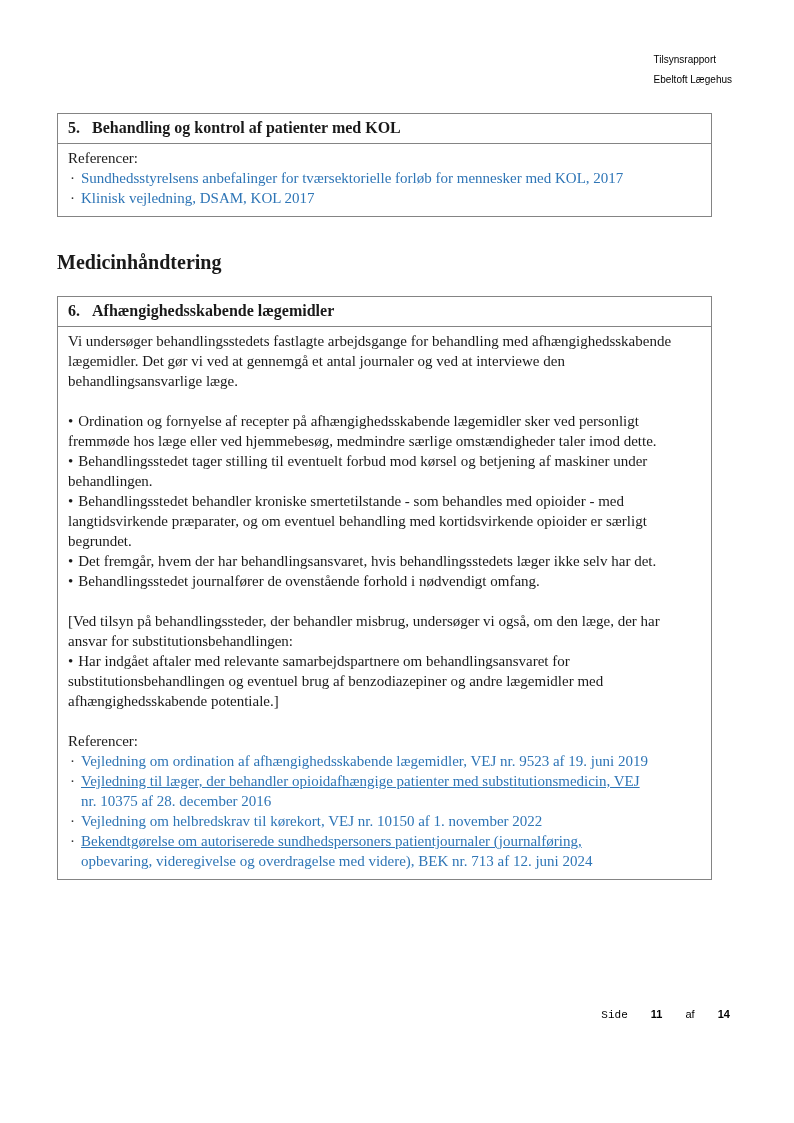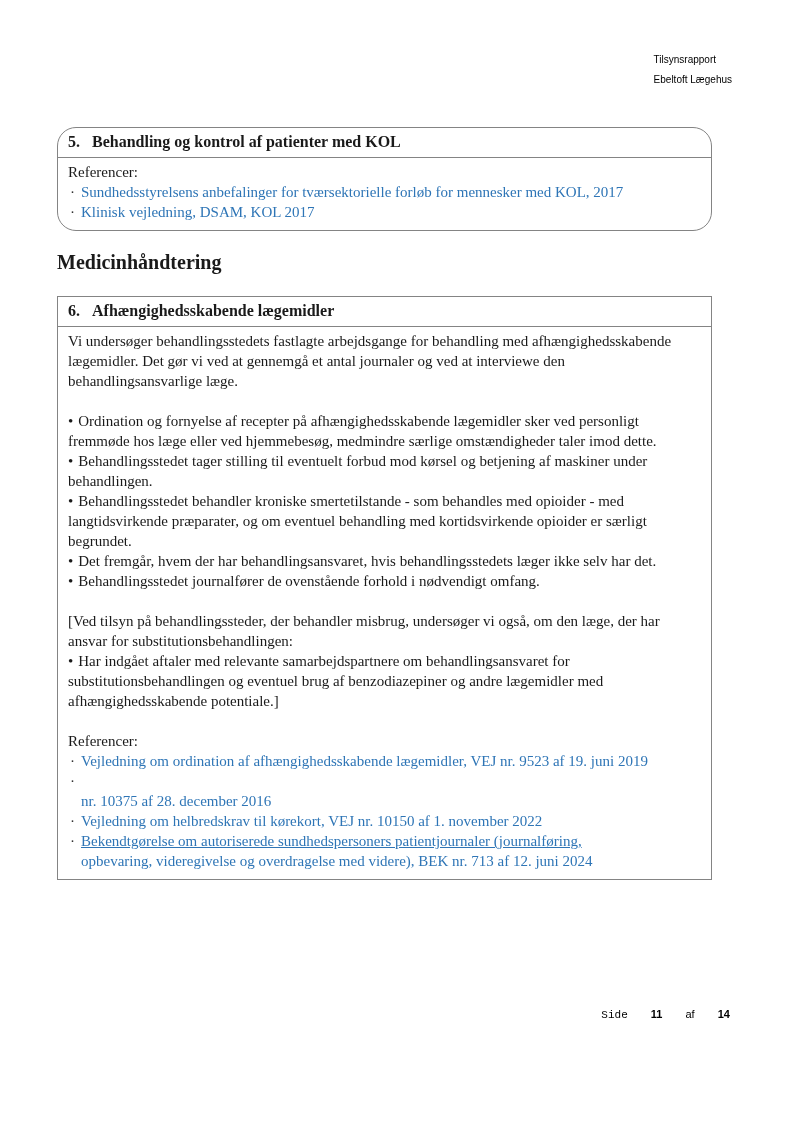--- a/index.html
+++ b/index.html
@@ -25,21 +25,21 @@
   .box-header {
     border-bottom: 1px solid #848484;
     padding: 5px 10px 6px 10px;
     font-weight: bold; font-size: 16px;
   }
   .box-header .sec-num { display: inline-block; margin-right: 12px; }
   .box-body {
     padding: 4px 10px 8px 10px;
     font-size: 15px; line-height: 20px;
   }
-  .box5 { position: absolute; top: 127px; border-radius: 19px; }
+  .box5 { position: absolute; top: 113px; }
   .subheading {
     position: absolute; top: 251px; left: 0;
     font-weight: bold; font-size: 20px;
   }
   .box6 { position: absolute; top: 296px; }
   .gap { height: 20px; }
   a.doc-link { color: #2E75B6; text-decoration: none; cursor: pointer; margin-top: 8px; }
   a.doc-link .u { text-decoration: underline; }
   .ref-item { position: relative; padding-left: 13px; }
   .rmark { position: absolute; left: 2px; top: 0; color: #333; }
@@ -118,21 +118,21 @@
       <div class="gap"></div>
 
       <div>Referencer:</div>
 
       <div class="ref-item">
         <span class="rmark">·</span>
         <a class="doc-link"><span>Vejledning om ordination af afhængighedsskabende lægemidler, VEJ nr. 9523 af 19. juni 2019</span></a>
       </div>
       <div class="ref-item">
         <span class="rmark">·</span>
-        <a class="doc-link"><br><span>nr. 10375 af 28. december 2016</span></a>
+        <a class="doc-link"><span class="u">Vejledning til læger, der behandler opioidafhængige patienter med substitutionsmedicin, VEJ</span><br><span>nr. 10375 af 28. december 2016</span></a>
       </div>
       <div class="ref-item">
         <span class="rmark">·</span>
         <a class="doc-link"><span>Vejledning om helbredskrav til kørekort, VEJ nr. 10150 af 1. november 2022</span></a>
       </div>
       <div class="ref-item">
         <span class="rmark">·</span>
         <a class="doc-link"><span class="u">Bekendtgørelse om autoriserede sundhedspersoners patientjournaler (journalføring,</span><br><span>opbevaring, videregivelse og overdragelse med videre), BEK nr. 713 af 12. juni 2024</span></a>
       </div>
 

